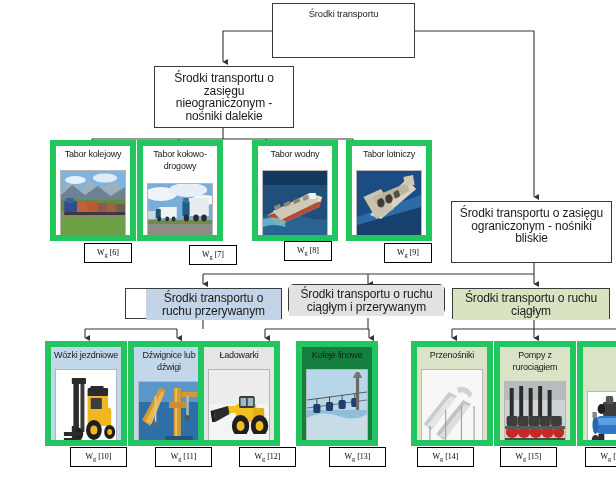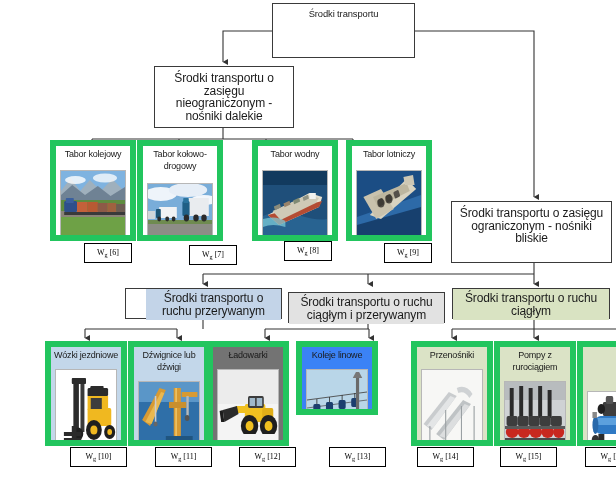--- a/index.html
+++ b/index.html
@@ -163,21 +163,21 @@
   </div>
 
   <div class="node level2" style="left:414px; top:201px; width:161px; height:62px;">
     <span class="title">Środki transportu o zasięgu ograniczonym  - nośniki bliskie</span>
   </div>
 
   <div class="node tinted band-blue" style="left:88px; top:288px; width:157px; height:31px;padding-left:20px;">
     <span class="title">Środki transportu o ruchu przerywanym</span>
   </div>
 
-  <div class="node tinted band-gray" style="left:251px; top:292px; width:157px; height:31px;">
+  <div class="node tinted band-gray" style="left:251px; top:284px; width:157px; height:31px;border-radius:6px;">
     <span class="title">Środki transportu o ruchu ciągłym i przerywanym</span>
   </div>
 
   <div class="node tinted band-green" style="left:415px; top:288px; width:158px; height:31px;">
     <span class="title">Środki transportu o ruchu ciągłym</span>
   </div>
 
   <div class="card" style="left:13px; top:140px; width:86px; height:101px;">
     <span class="cardtitle">Tabor kolejowy</span>
     <div class="thumb" style="top:24px; height:70px;">
@@ -320,21 +320,21 @@
         <rect x="54" y="10" width="20" height="5" fill="#d79a33"></rect>
         <rect x="60" y="14" width="3" height="20" fill="#b8b8b8"></rect>
         <circle cx="61" cy="36" r="3" fill="#555"></circle>
         <rect x="20" y="14" width="2" height="26" fill="#cccccc"></rect>
         <circle cx="21" cy="42" r="2.6" fill="#666"></circle>
         <rect x="34" y="54" width="34" height="12" fill="#1f5580"></rect>
       </svg>
     </div>
   </div>
 
-  <div class="card" style="left:170px; top:341px; width:82px; height:105px; background:#737373;">
+  <div class="card" style="left:161px; top:341px; width:82px; height:105px; background:#e5e5e5;">
     <span class="cardtitle">Ładowarki</span>
     <div class="thumb" style="top:22px; height:78px; background:#f4f4f4;">
       <svg viewBox="0 0 76 78" preserveAspectRatio="none" width="100%" height="100%">
         <rect x="0" y="0" width="76" height="78" fill="#f4f4f4"></rect>
         <rect x="0" y="0" width="76" height="34" fill="#ececec"></rect>
         <rect x="34" y="34" width="26" height="18" rx="2" fill="#f0c020"></rect>
         <rect x="38" y="26" width="20" height="12" rx="2" fill="#3b3b3b"></rect>
         <rect x="40" y="28" width="7" height="8" fill="#9fb8c9"></rect>
         <rect x="49" y="28" width="7" height="8" fill="#9fb8c9"></rect>
         <rect x="22" y="36" width="16" height="7" rx="1.5" fill="#f0c020"></rect>
@@ -343,21 +343,21 @@
         <rect x="56" y="38" width="14" height="12" rx="2" fill="#e0ae18"></rect>
         <circle cx="40" cy="56" r="11" fill="#1f1f1f"></circle>
         <circle cx="40" cy="56" r="5" fill="#f0c020"></circle>
         <circle cx="64" cy="56" r="11" fill="#1f1f1f"></circle>
         <circle cx="64" cy="56" r="5" fill="#f0c020"></circle>
         <rect x="0" y="64" width="76" height="14" fill="#f4f4f4"></rect>
       </svg>
     </div>
   </div>
 
-  <div class="card" style="left:259px; top:341px; width:82px; height:74px; background:#3b82f6;">
+  <div class="card" style="left:259px; top:341px; width:82px; height:105px; background:#15803d;">
     <span class="cardtitle">Koleje linowe</span>
     <div class="thumb" style="top:22px; height:78px;">
       <svg viewBox="0 0 76 78" preserveAspectRatio="none" width="100%" height="100%">
         <rect x="0" y="0" width="76" height="78" fill="#b9d6e8"></rect>
         <rect x="0" y="40" width="76" height="38" fill="#8fbedb"></rect>
         <path d="M0,48 Q20,40 40,46 T76,44 L76,78 L0,78 z" fill="#c8dce8"></path>
         <path d="M0,30 L76,22" stroke="#4a4a4a" stroke-width="1" fill="none"></path>
         <path d="M0,38 L76,30" stroke="#4a4a4a" stroke-width="0.8" fill="none"></path>
         <g fill="#1c3f6e">
           <rect x="8" y="34" width="9" height="9" rx="2"></rect>

